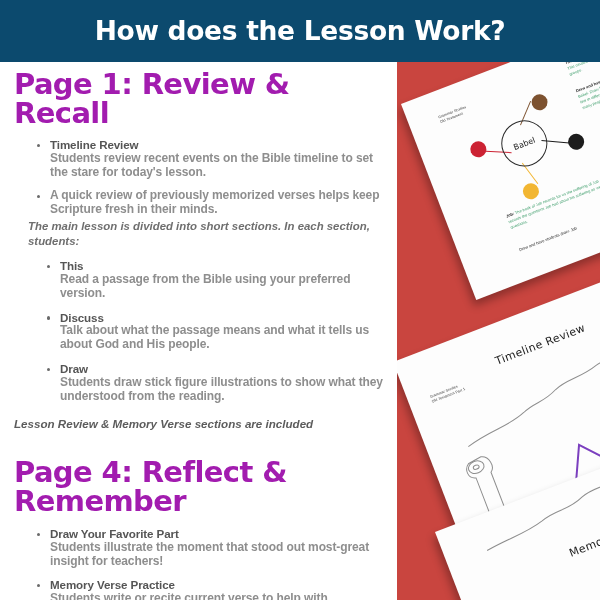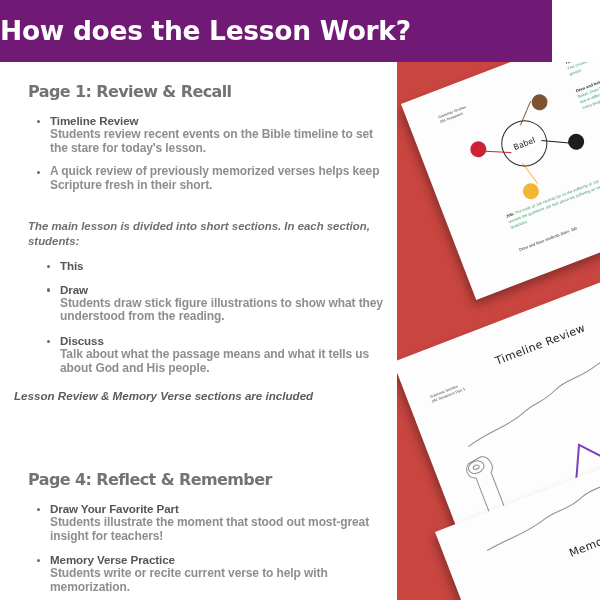--- a/index.html
+++ b/index.html
@@ -6,23 +6,23 @@
   body{
     width:600px;height:600px;overflow:hidden;
     background:#ffffff;
     font-family:"Liberation Sans","DejaVu Sans",sans-serif;
     -webkit-font-smoothing:antialiased;
   }
   .page{position:relative;width:600px;height:600px;overflow:hidden;background:#fff;}
 
   
   .header-band{
-    position:absolute;left:0;top:0;width:552px;height:62px;
-    background:#701a75;
-    display:flex;align-items:center;justify-content:flex-start;
+    position:absolute;left:0;top:0;width:600px;height:62px;
+    background:#0c4a6e;
+    display:flex;align-items:center;justify-content:center;
   }
   .header-title{
     color:#ffffff;font-size:26.5px;font-weight:bold;
     letter-spacing:-0.3px;line-height:1;
     font-family:"DejaVu Sans","Liberation Sans",sans-serif;
   }
 
   
   .red-panel{
     position:absolute;left:397px;top:62px;width:203px;height:538px;
@@ -80,23 +80,23 @@
   }
   .connector{position:absolute;transform-origin:0 50%;height:1.1px;}
 
   
   .content{
     position:absolute;left:0;top:62px;width:397px;height:538px;
     padding:0;box-sizing:border-box;
   }
   .sec-title{
     font-family:"DejaVu Sans","Liberation Sans",sans-serif;
-    font-weight:bold;color:#737373;font-size:16px;
+    font-weight:bold;color:#a21caf;font-size:29px;
     letter-spacing:-0.6px;line-height:1;
-    margin:14px;
+    margin:0;
   }
   .intro{
     font-style:italic;font-weight:bold;color:#6f6f6f;
     font-size:11.4px;line-height:1.28;margin:0;
   }
   .closing{
     font-style:italic;font-weight:bold;color:#5c5c5c;
     font-size:11.6px;line-height:1.2;margin:0;
   }
   ul.bullets{margin:0;padding:0;list-style:none;}
@@ -218,41 +218,42 @@
     <div class="blk" id="blk-p1">
       <h2 class="sec-title">Page 1: Review &amp; Recall</h2>
       <ul class="bullets">
         <li>
           <span class="bdot"></span>
           <span class="b-title">Timeline Review</span>
           <span class="b-body">Students review recent events on the Bible timeline to set the stare for today's lesson.</span>
         </li>
         <li>
           <span class="bdot"></span>
-          <span class="b-body">A quick review of previously memorized verses helps keep Scripture fresh in their short.</span>
+          <span class="b-body">A quick review of previously memorized verses helps keep Scripture fresh in their minds.</span>
         </li>
       </ul>
     </div>
 
     <div class="blk" id="blk-p2">
       <p class="intro">The main lesson is divided into short sections. In each section, students:</p>
       <ul class="bullets">
         <li>
           <span class="bdot"></span>
           <span class="b-title">This</span>
+          <span class="b-body">Read a passage from the Bible using your preferred version.</span>
+        </li>
+        <li>
+          <span class="bdot"></span>
+          <span class="b-title">Discuss</span>
+          <span class="b-body">Talk about what the passage means and what it tells us about God and His people.</span>
         </li>
         <li>
           <span class="bdot"></span>
           <span class="b-title">Draw</span>
           <span class="b-body">Students draw stick figure illustrations to show what they understood from the reading.</span>
-        </li>
-        <li>
-          <span class="bdot"></span>
-          <span class="b-title">Discuss</span>
-          <span class="b-body">Talk about what the passage means and what it tells us about God and His people.</span>
         </li>
       </ul>
       <p class="closing">Lesson Review &amp; Memory Verse sections are included</p>
     </div>
 
     <div class="blk" id="blk-p3">
       <h2 class="sec-title">Page 4: Reflect &amp; Remember</h2>
       <ul class="bullets">
         <li>
           <span class="bdot"></span>

